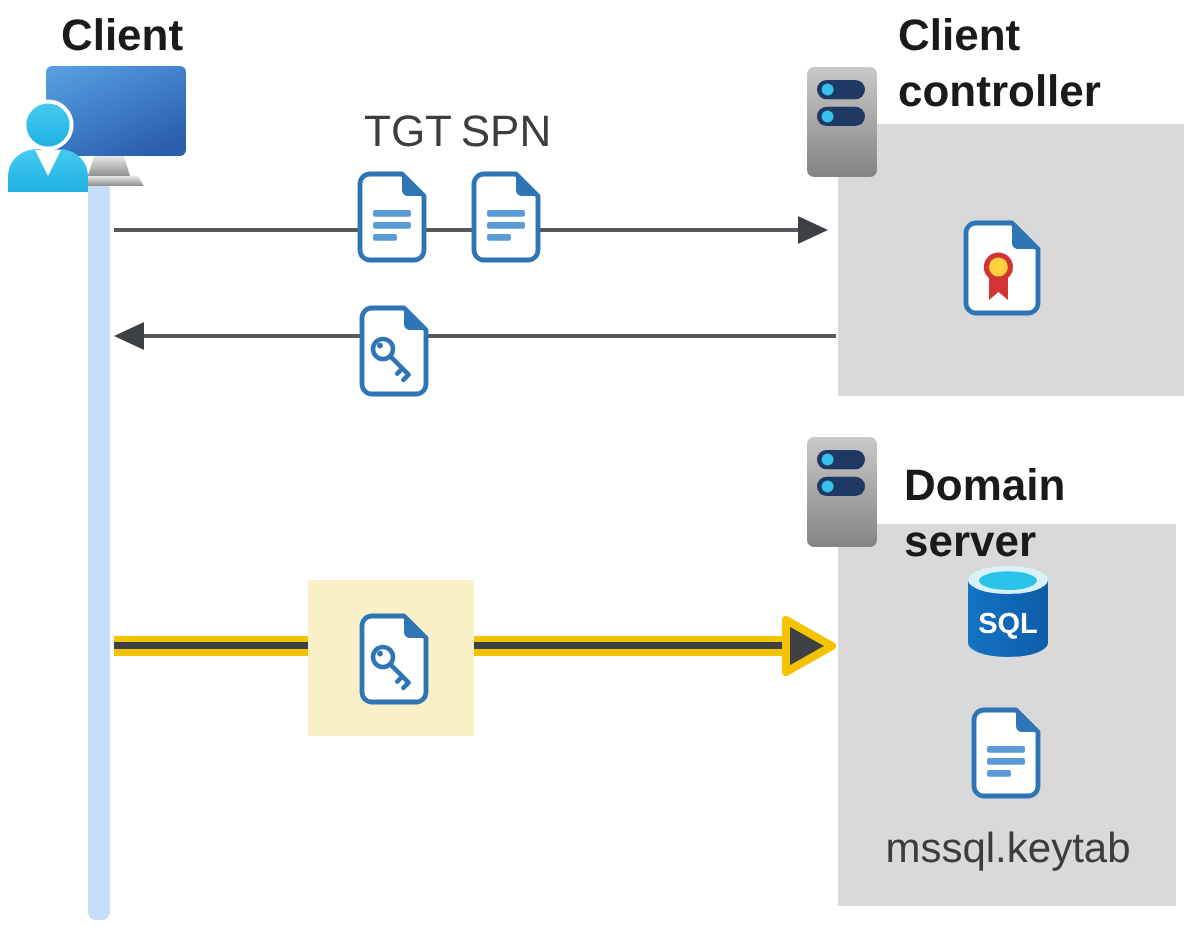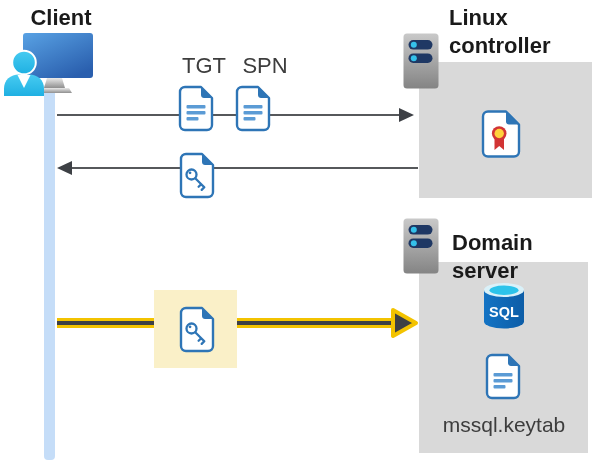--- a/index.html
+++ b/index.html
@@ -45,21 +45,21 @@
 
   
   .highlight{position:absolute;left:154px;top:290px;width:83px;height:78px;
     background:var(--highlight-yellow,#FAF0C8);z-index:3;}
 
   .icon{position:absolute;z-index:4;}
   .label{z-index:5;}
 
   .client-label{left:18px;top:4px;width:86px;}
   .tgt-label{left:166px;top:53px;width:60px;text-align:right;}
-  .spn-label{left:223px;top:53px;width:60px;margin-left:12px;}
+  .spn-label{left:223px;top:53px;width:60px;}
   .dc-label{left:449px;top:4px;width:146px;}
   .linux-label{left:452px;top:229px;width:146px;}
   .keytab-label{left:420px;top:413px;width:168px;font-size:21px;}
 </style>
 </head>
 <body>
 
 <div class="stage">
 
   <svg width="0" height="0" style="position:absolute" aria-hidden="true">
@@ -141,21 +141,21 @@
     <use href="#sym-doc"></use>
   </svg>
 
   <svg class="icon" style="left:177px;top:151px" width="40" height="49">
     <use href="#sym-keydoc"></use>
   </svg>
 
   <svg class="icon" style="left:403px;top:33px" width="36" height="56">
     <use href="#sym-server"></use>
   </svg>
-  <div class="label heading dc-label">Linux controller</div>
+  <div class="label heading dc-label">Client controller</div>
   <svg class="icon" style="left:478px;top:108px" width="46" height="52" viewBox="0 0 46 52">
     <path d="M5 8.5 C5 5.7 7.2 3.5 10 3.5 H28 L41 16.5 V43.5 C41 46.3 38.8 48.5 36 48.5 H10 C7.2 48.5 5 46.3 5 43.5 Z" fill="#ffffff" stroke="#2E75B6" stroke-width="2.4" stroke-linejoin="round"></path>
     <path d="M28 3.5 L41 16.5 H31 C29.3 16.5 28 15.2 28 13.5 Z" fill="#2E75B6"></path>
     <path d="M16.5 29 h9.5 v13 l-4.75 -4 l-4.75 4 Z" fill="#D23434"></path>
     <circle cx="21.2" cy="25.5" r="7.3" fill="#D23434"></circle>
     <circle cx="21.2" cy="25.5" r="4.7" fill="#FFD23B"></circle>
   </svg>
 
   <svg class="icon" style="left:403px;top:218px" width="36" height="56">
     <use href="#sym-server"></use>

